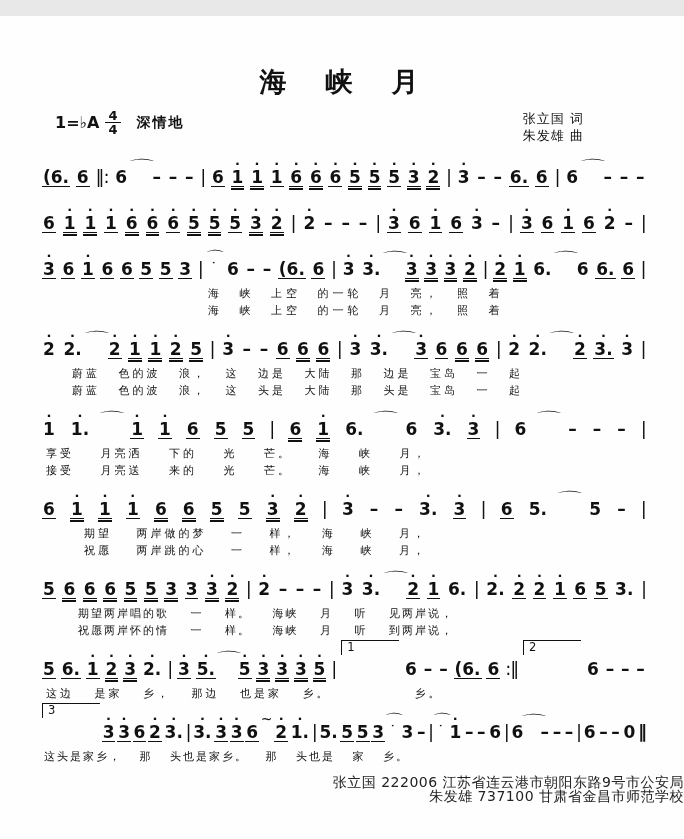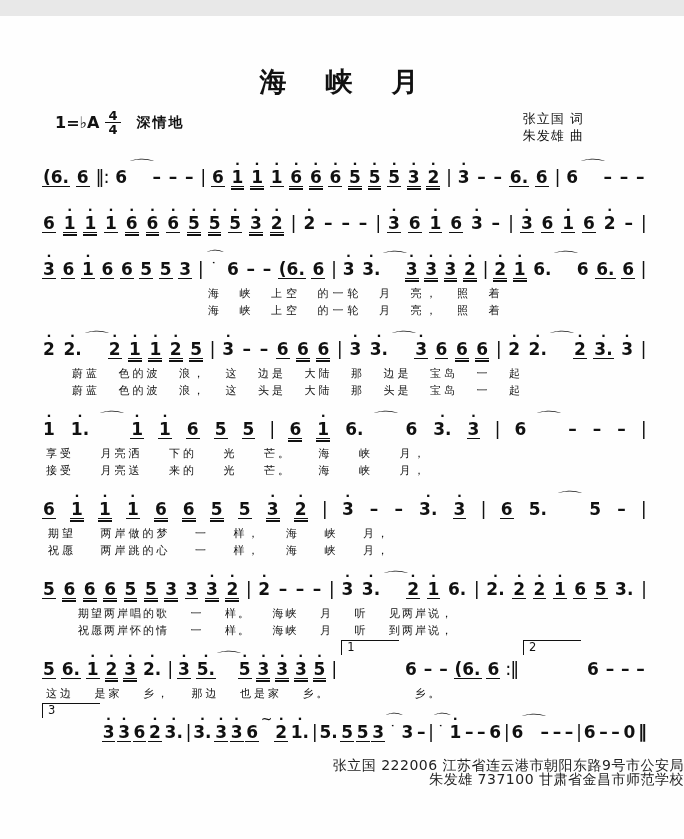--- a/index.html
+++ b/index.html
@@ -56,21 +56,21 @@
     transform:translateY(-24px);font-size:11.5px;font-weight:normal;
     padding:0 0 0 5px;line-height:13px;
   }
   .lyrics{
     font-size:11px;line-height:17px;height:17px;letter-spacing:4px;word-spacing:9px;
     white-space:nowrap;font-weight:normal;
   }
   .line-3 .lyrics{padding-left:208px;}
   .line-4 .lyrics{padding-left:72px;letter-spacing:3px;word-spacing:12px;}
   .line-5 .lyrics{padding-left:46px;letter-spacing:3px;word-spacing:20px;}
-  .line-6 .lyrics{padding-left:48px;letter-spacing:3px;word-spacing:18px;}
+  .line-6 .lyrics{padding-left:84px;letter-spacing:3px;word-spacing:18px;}
   .line-7 .lyrics{padding-left:78px;letter-spacing:2px;word-spacing:16px;}
   .line-8 .lyrics{padding-left:46px;letter-spacing:3px;word-spacing:14px;}
   .line-9 .lyrics{padding-left:44px;letter-spacing:2px;word-spacing:12px;}
   .footer{
     text-align:right;font-size:14px;line-height:14px;color:#222;
     margin-top:10px;letter-spacing:0.5px;
   }
 </style>
 </head>
 <body>
@@ -406,20 +406,21 @@
           <span class="note">–</span>
           <span class="note">–</span>
           <span class="note">–</span>
           <span class="bar">|</span>
           <span class="note">6</span>
           <span class="note">–</span>
           <span class="note">–</span>
           <span class="note">0</span>
           <span class="bar final">‖</span>
         </div>
+        <div class="lyrics">这头是家乡， 那 头也是家乡。 那 头也是 家 乡。</div>
       </div>
     </div>
 
   <div class="footer">
     <div>张立国  222006  江苏省连云港市朝阳东路9号市公安局</div>
     <div>朱发雄  737100  甘肃省金昌市师范学校</div>
   </div>
 </div>
 
 </body></html>

